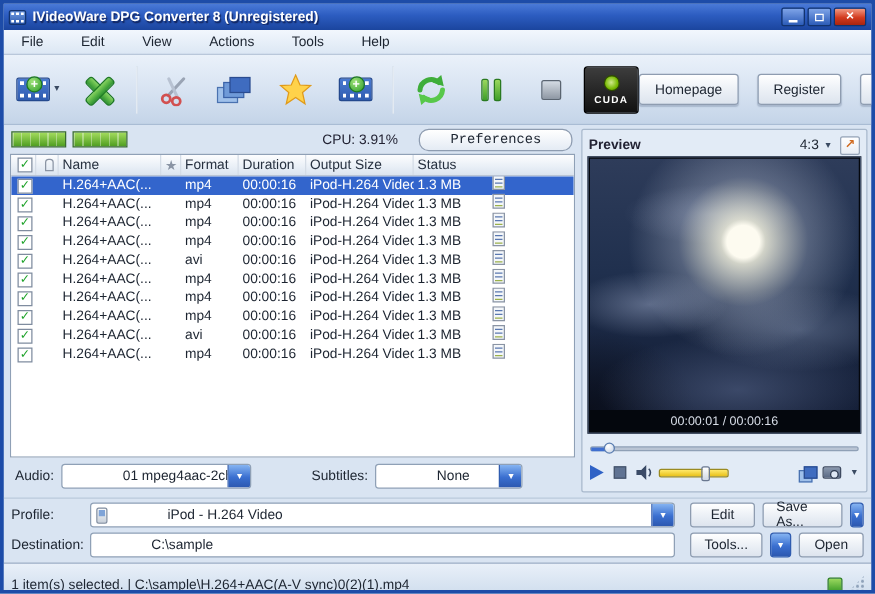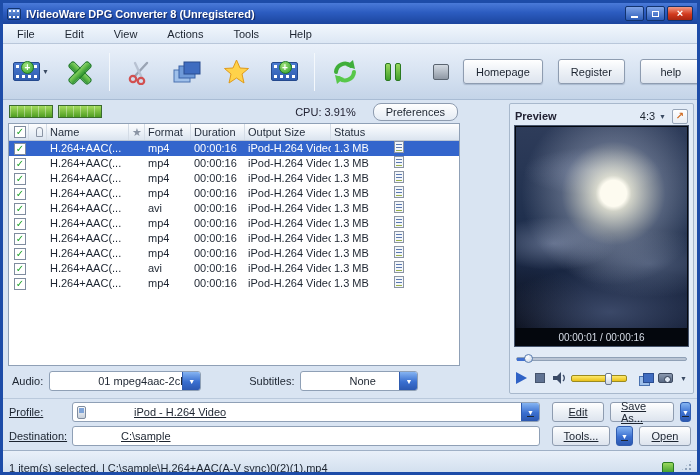--- a/index.html
+++ b/index.html
@@ -55,28 +55,28 @@
   .stop-sq{width:16px;height:16px;border-radius:2px;background:linear-gradient(180deg,#d4dbe3,#8f98a4);border:1px solid #5a6470;}
   .cuda-tile{width:44px;height:38px;border-radius:3px;background:linear-gradient(180deg,#3d3d3d,#111);
     border:1px solid #000;display:flex;flex-direction:column;align-items:center;justify-content:center;gap:2px;}
   .cuda-eye{width:13px;height:13px;border-radius:50%;background:radial-gradient(circle at 45% 45%,#cfe88a,#76b900 60%,#4c7a00);border:1px solid #2f4d00;}
   .cuda-text{color:#fff;font-size:8px;font-weight:bold;letter-spacing:1px;}
   .tb-right{margin-left:auto;display:flex;gap:15px;padding-right:16px;}
   .push-btn{min-width:62px;height:25px;padding:0 12px;border:1px solid #8e9cb0;border-radius:3px;
     background:linear-gradient(180deg,#ffffff,#eef2f7 45%,#dde4ee);box-shadow:0 1px 1px rgba(60,80,110,.25);
     display:flex;align-items:center;justify-content:center;}
   
-  .main{flex:1;display:flex;min-height:0;gap:44px;}
+  .main{flex:1;display:flex;min-height:0;}
   .left{width:459px;display:flex;flex-direction:column;padding:0 2px 0 5px;min-height:0;}
   .meter-row{height:23px;display:flex;align-items:center;gap:5px;flex:0 0 auto;padding:2px 2px 2px 1px;}
   .meter{width:44px;height:13px;border:1px solid #3a6b2f;background:linear-gradient(180deg,#a4dc5e,#4f9e22);
     background-image:repeating-linear-gradient(90deg,rgba(255,255,255,.35) 0 1px,transparent 1px 7px),linear-gradient(180deg,#a4dc5e,#4f9e22);}
   .cpu-text{margin-left:auto;color:#223;}
-  .pref-btn{margin-left:12px;height:18px;padding:0 12px;border:1px solid #8e9cb0;border-radius:8px;
-    background:linear-gradient(180deg,#ffffff,#e4ebf4);display:flex;align-items:center;}
+  .pref-btn{margin-left:12px;height:18px;padding:0 24px;border:1px solid #8e9cb0;border-radius:8px;
+    background:linear-gradient(180deg,#ffffff,#e4ebf4);display:flex;align-items:center;font-family:Liberation Mono, monospace;}
   
   .file-table{flex:1;display:flex;flex-direction:column;background:#fff;border:1px solid #8fa0b6;min-height:0;
     --cols:20px 18px 82px 16px 46px 54px 86px 60px 1fr;}
   .t-header{display:grid;grid-template-columns:var(--cols);height:17px;flex:0 0 auto;
     background:linear-gradient(180deg,#fdfdfe,#eaf0f7 55%,#dbe4ef);border-bottom:1px solid #b9c4d4;}
   .h-cell{display:flex;align-items:center;padding-left:3px;border-right:1px solid #d4dce6;color:#26303f;
     white-space:nowrap;overflow:hidden;}
   .t-body{flex:1;overflow:hidden;background:#fff;}
   .t-row{display:grid;grid-template-columns:var(--cols);height:15px;align-items:center;}
   .t-row.selected{background:#3365cc;color:#fff;}
@@ -133,21 +133,21 @@
     background:linear-gradient(180deg,#ffe96a,#e8c018);position:relative;}
   .vol-thumb{position:absolute;left:62%;top:-3px;width:7px;height:12px;border-radius:2px;
     background:linear-gradient(#fff,#cfd8e4);border:1px solid #6a7890;}
   .snap-group{margin-left:auto;display:flex;align-items:center;gap:5px;}
   .frames-icon{width:14px;height:11px;position:relative;}
   .frames-icon::before{content:"";position:absolute;left:0;top:3px;width:9px;height:8px;background:#9fc0ea;border:1px solid #4a72b0;}
   .frames-icon::after{content:"";position:absolute;left:4px;top:0;width:9px;height:8px;background:#3f6cc0;border:1px solid #2a4c90;}
   .camera-icon{width:15px;height:10px;background:linear-gradient(#8a98ae,#5a6a85);border:1px solid #3e4a60;border-radius:2px;position:relative;}
   .camera-icon::before{content:"";position:absolute;left:5px;top:2px;width:5px;height:5px;border-radius:50%;background:#dfe8f4;border:1px solid #2e3a50;}
   
-  .bot-row{height:22px;display:flex;align-items:center;gap:6px;padding:0 6px;flex:0 0 auto;margin-top:2px;text-decoration:underline;}
+  .bot-row{height:22px;display:flex;align-items:center;gap:6px;padding:0 6px;flex:0 0 auto;margin-top:2px;}
   .bot-row.first{border-top:1px solid #bac9dc;padding-top:2px;height:25px;}
   .bot-label{width:57px;flex:0 0 auto;}
   .bot-field{width:468px;flex:0 0 auto;}
   .ipod-icon{width:9px;height:13px;background:linear-gradient(#fafbfc,#c8d0da);border:1px solid #7f8c9f;border-radius:2px;
     margin-left:4px;flex:0 0 auto;position:relative;}
   .ipod-icon::before{content:"";position:absolute;left:1px;right:1px;top:1px;height:5px;background:#7fa4d8;}
   .sm-btn{height:20px;padding:0 10px;border:1px solid #8e9cb0;border-radius:3px;
     background:linear-gradient(180deg,#ffffff,#eef2f7 45%,#dde4ee);display:flex;align-items:center;justify-content:center;}
   .grow{flex:1;}
   
@@ -234,20 +234,26 @@
         </svg>
       </div>
       <div class="tb-btn">
         <span class="pause-bars">
             <span></span>
             <span></span>
           </span>
       </div>
       <div class="tb-btn">
         <span class="stop-sq"></span>
+      </div>
+      <div class="tb-btn">
+        <span class="cuda-tile">
+          <span class="cuda-eye"></span>
+          <span class="cuda-text">CUDA</span>
+        </span>
       </div>
     </div>
     <div class="tb-right">
       <div class="push-btn">Homepage</div>
       <div class="push-btn">Register</div>
       <div class="push-btn">help</div>
     </div>
   </div>
 
   <div class="main">

